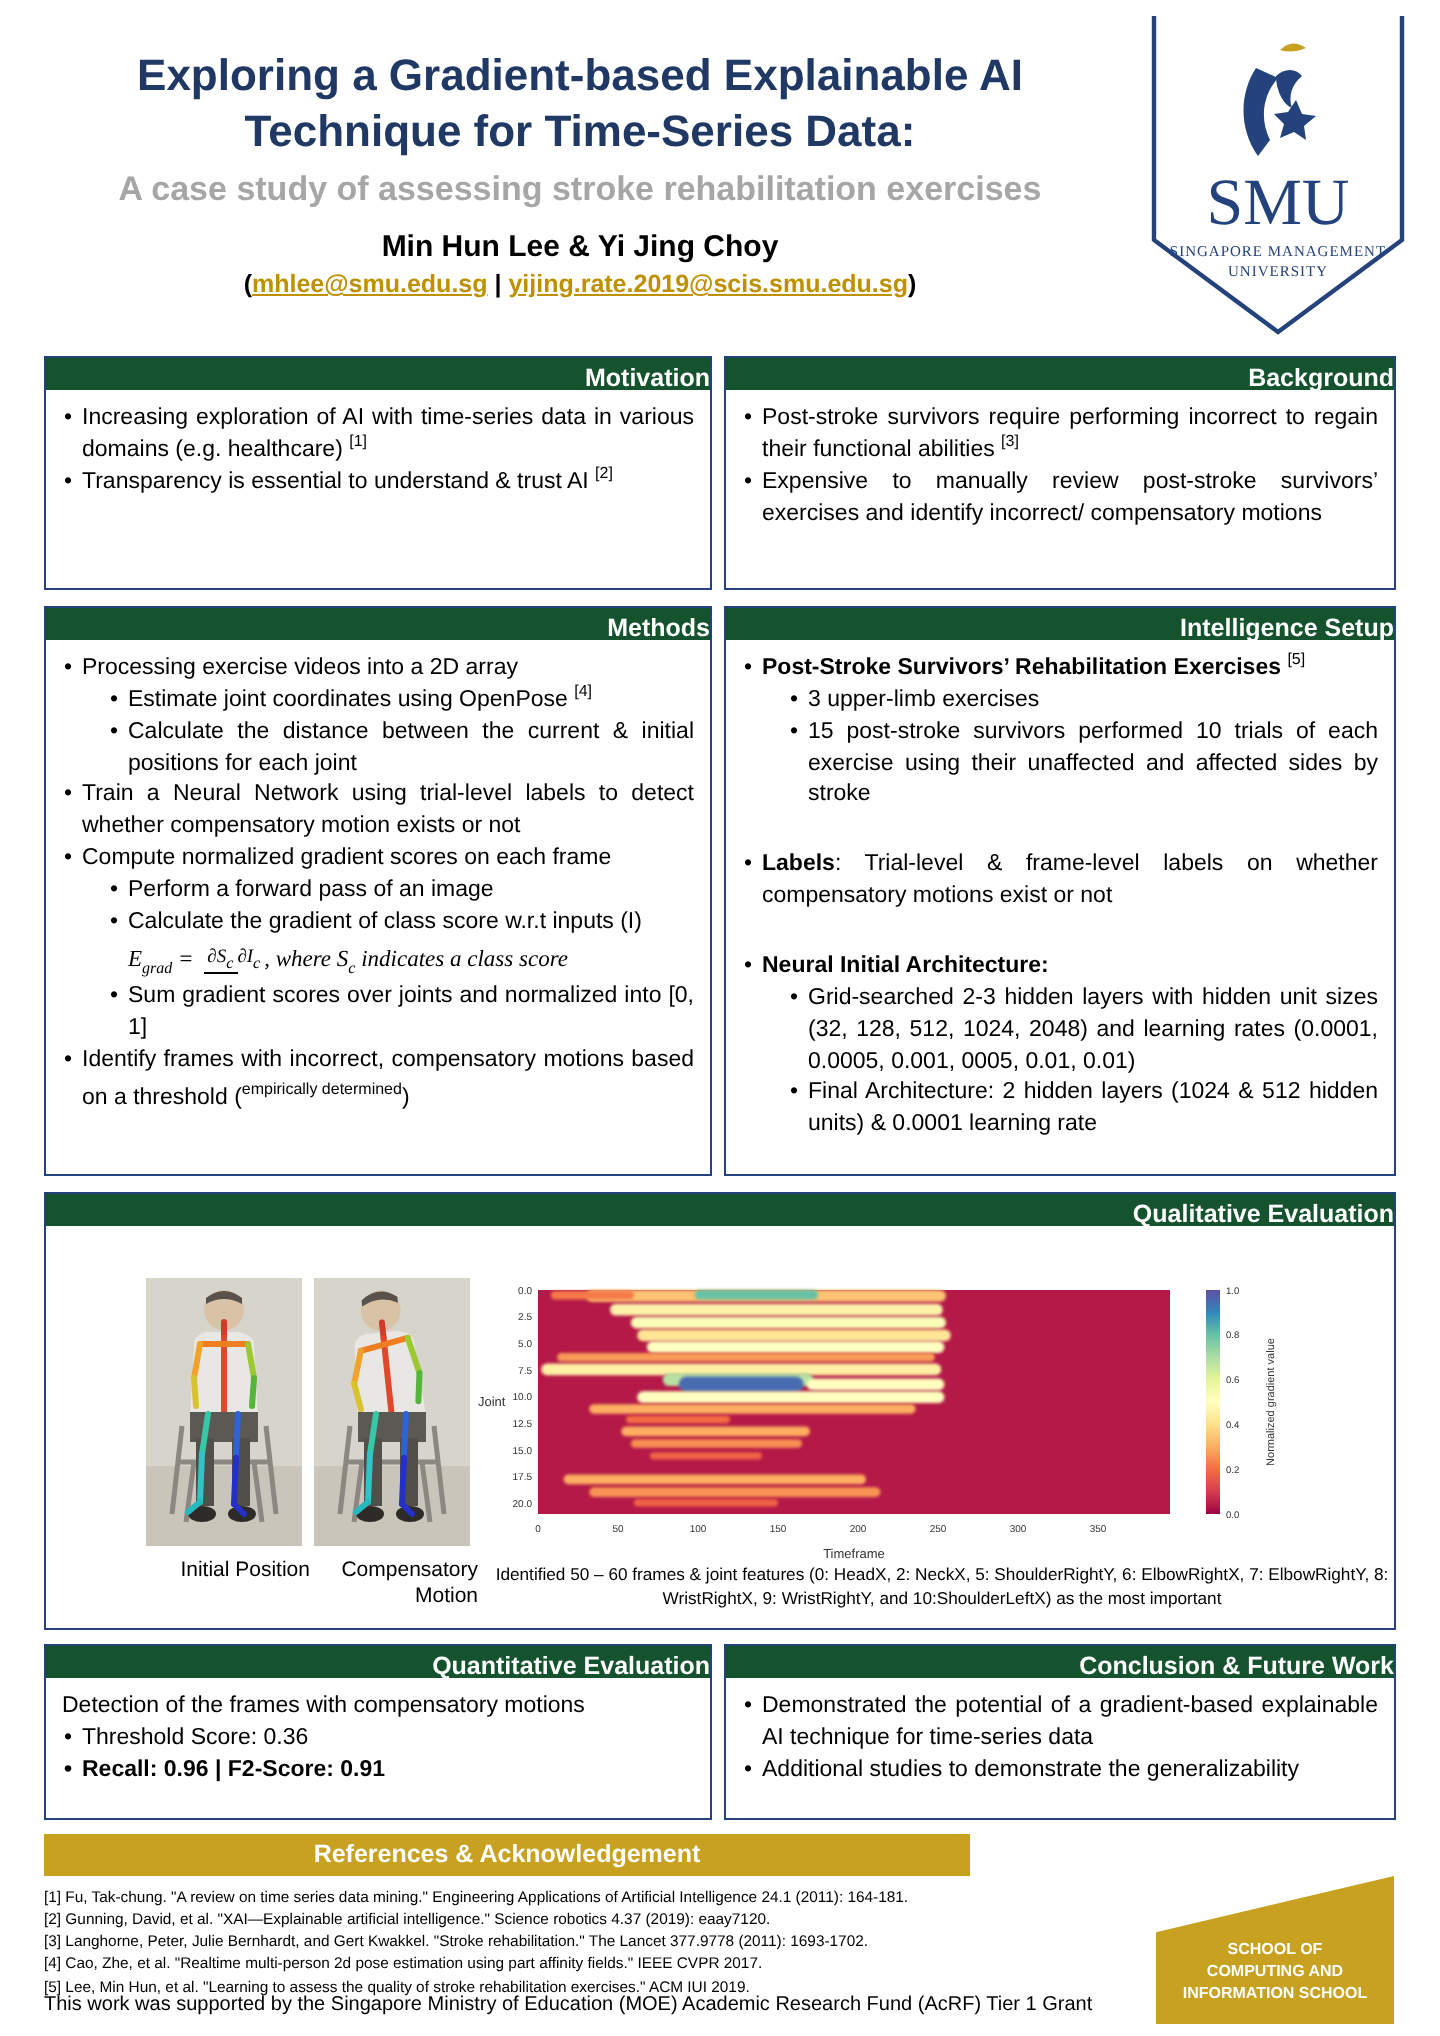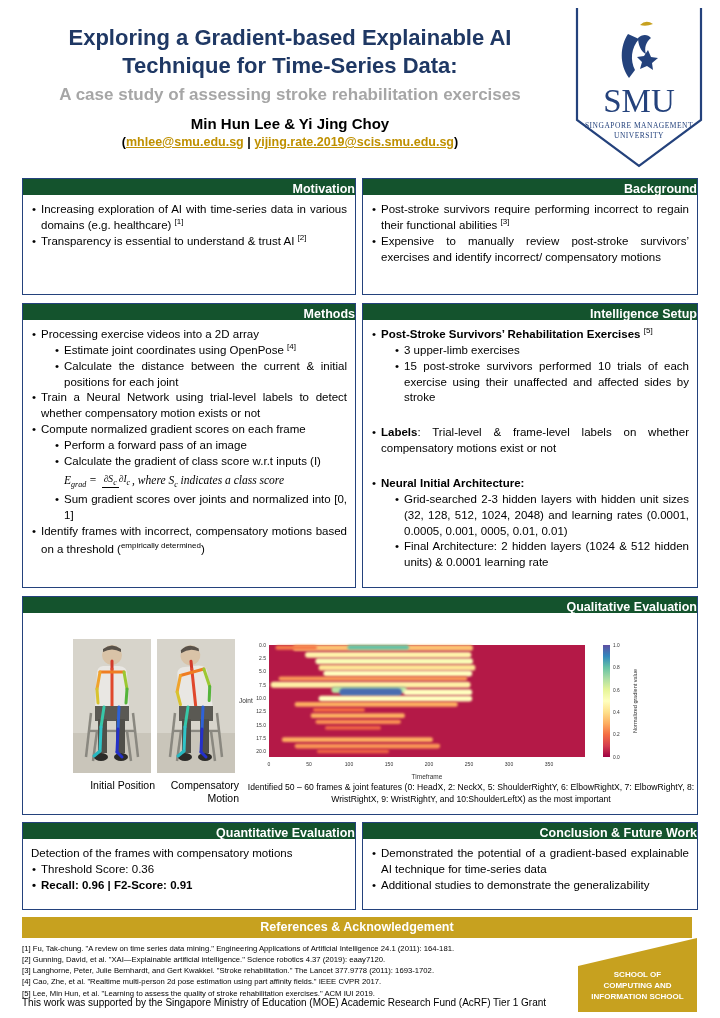--- a/index.html
+++ b/index.html
@@ -38,21 +38,21 @@
   .frac .num { border-bottom:1px solid #000; padding:0 2px; }
   .formula sub, li sub { font-size:8px; }
 
   
   .qual-body { position:relative; height:193px; }
   .photo { position:absolute; top:26px; }
   .photo-label { position:absolute; width:86px; text-align:right; font-size:10.5px; line-height:1.25; color:#000; }
   .caption { position:absolute; left:222px; top:168px; width:452px; text-align:center; font-size:8.6px; line-height:1.4; color:#000; }
 
   
-  .ref-bar { position:absolute; left:22px; top:917px; width:670px; height:21px; background:#C7A11F;
+  .ref-bar { position:absolute; left:22px; top:917px; width:463px; height:21px; background:#C7A11F;
              color:#fff; font-weight:bold; font-size:12.5px; text-align:center; line-height:21px; }
   .refs { position:absolute; left:22px; top:943px; width:548px; font-size:7.7px; line-height:1.45; color:#000; }
   .ack { position:absolute; left:22px; top:997px; width:548px; font-size:10px; color:#000; }
   .ribbon { position:absolute; left:578px; top:938px; width:119px; height:74px; background:#C7A11F;
             clip-path:polygon(0 38%, 100% 0, 100% 100%, 0 100%);
             color:#fff; font-weight:bold; font-size:8px; line-height:1.35; text-align:center; padding-top:32px; }
 </style>
 </head>
 <body>
 

